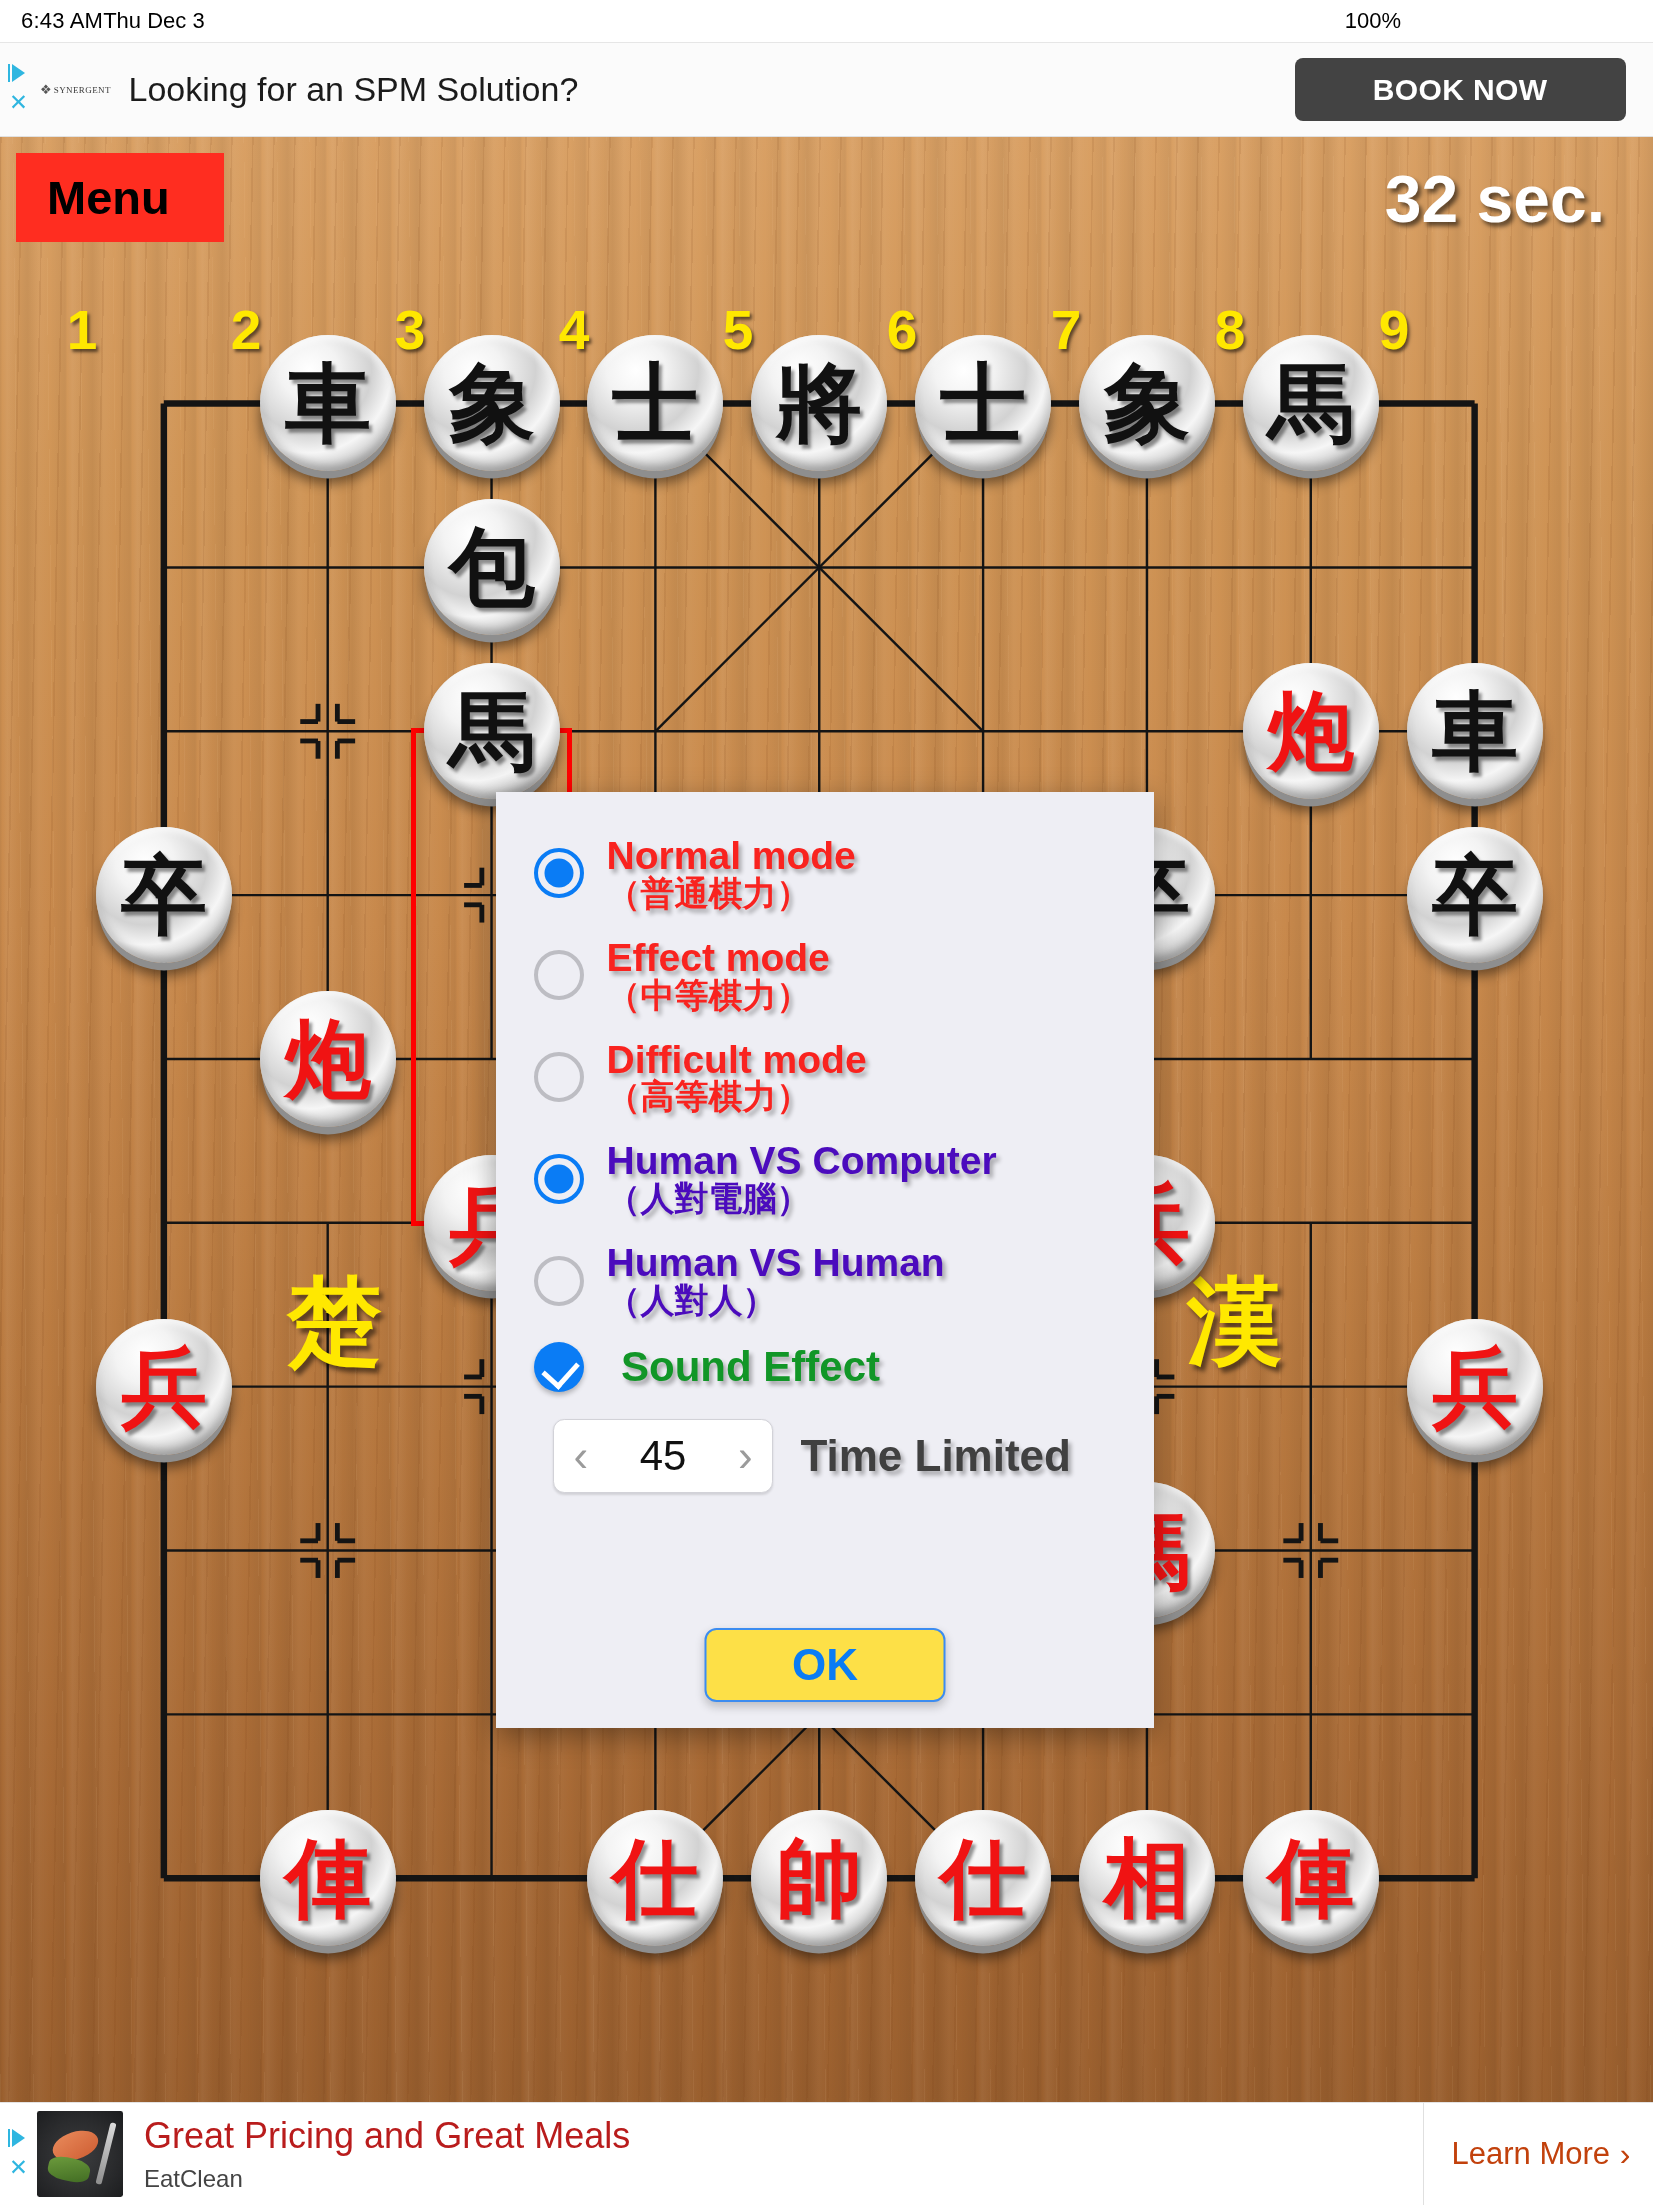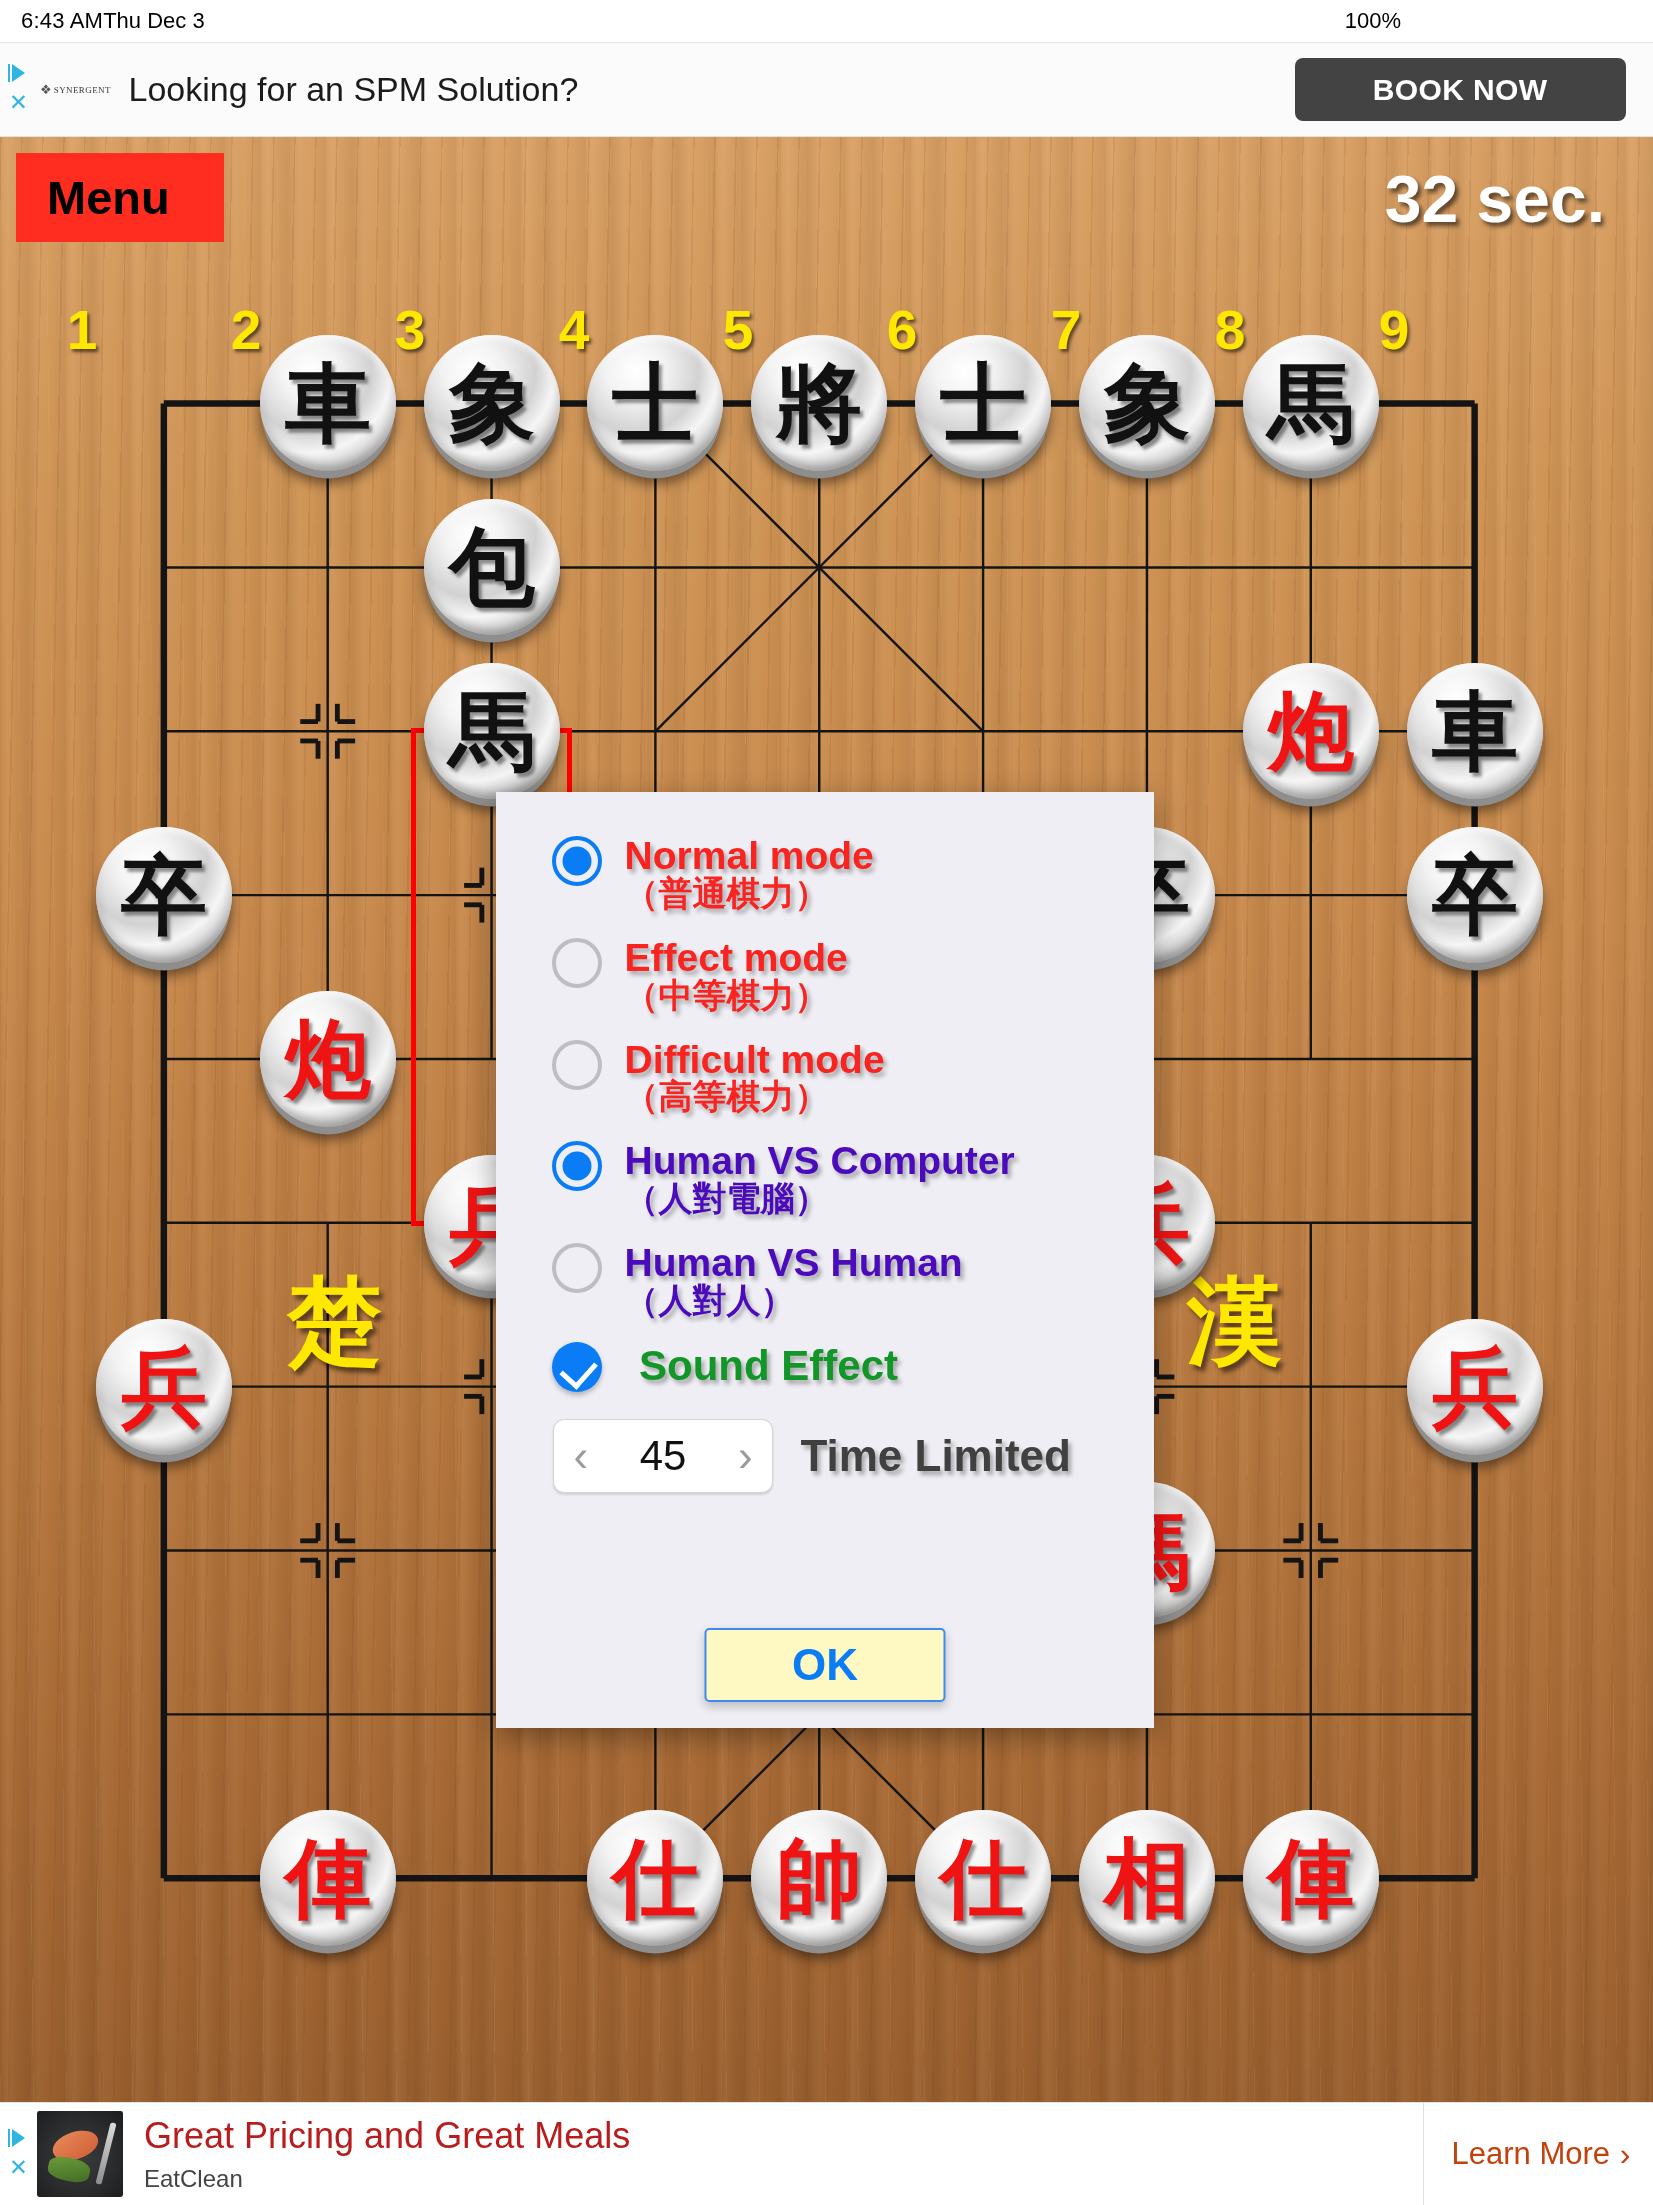--- a/index.html
+++ b/index.html
@@ -153,21 +153,21 @@
   
   .move-hl {
     position: absolute; border: 5.7px solid #ff0000; background: transparent;
   }
 
   
   .dialog {
     position: absolute; left: 496px; top: 655px; width: 658px; height: 936px;
     background: #eeeef4; box-shadow: 0 8px 27.4px rgba(0,0,0,.35);
   }
-  .opt-row { display:flex; padding-left: 56px; }
+  .opt-row { display:flex; align-items:center; padding-left: 38px; }
   .radio {
     width: 50px; height: 50px; border-radius: 50%; flex: none;
     border: 4px solid #bdbdc3; background: transparent; position: relative;
   }
   .radio.on { border-color: #0a7cf5; }
   .radio.on::after {
     content:''; position:absolute; left:50%; top:50%; transform:translate(-50%,-50%);
     width: 29px; height: 29px; border-radius:50%; background:#0a7cf5;
   }
   .chk {
@@ -199,22 +199,22 @@
     box-shadow: 0 1.6px 2.4px rgba(0,0,0,.12);
   }
   .chev { color:#9b9b9b; font-size: 44px; line-height: 1; font-weight: 300; }
   .stepper .val { font-size: 42px; color:#111; font-weight: 500; }
   .time-label {
     margin-left: 27.4px; font-size: 44px; font-weight: 800; color:#404040;
     text-shadow: 3.2px 4px 4px rgba(0,0,0,.3);
   }
   .ok-btn {
     position: absolute; left: 50%; transform: translateX(-50%); top: 836px;
-    width: 241px; height: 74px; border: 2.4px solid #3c8cf0; border-radius: 5px;
-    background: #fef9c3; color: #0a7cf5; font-size: 44px; font-weight: 800;
+    width: 241px; height: 74px; border: 2.4px solid #3c8cf0; border-radius: 12px;
+    background: #fde047; color: #0a7cf5; font-size: 44px; font-weight: 800;
     display:flex; align-items:center; justify-content:center;
     box-shadow: 0 4.8px 9.7px rgba(0,0,0,.2);
   }
 
   
   .ad-bottom {
     position: absolute; left: 0; top: 2102px; width: 1653px; height: 103px;
     background: #ffffff; border-top: 1.6px solid #e3e3e3;
     display: flex; align-items: center;
   }

